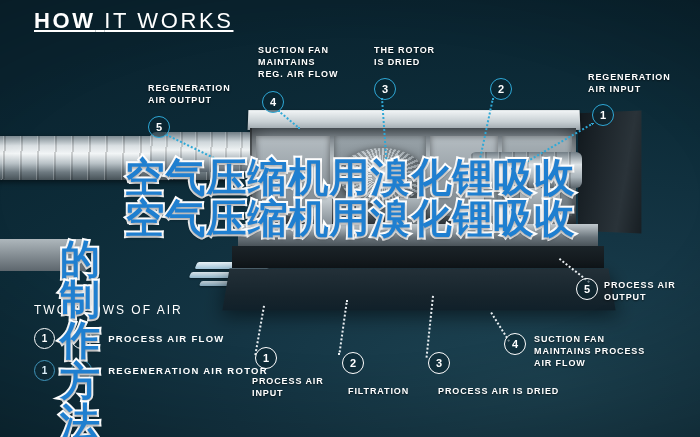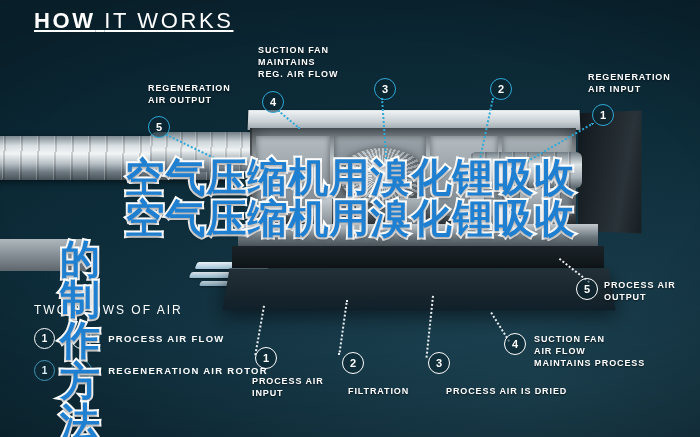--- a/index.html
+++ b/index.html
@@ -230,20 +230,24 @@
   <div class="clabel" style="left:258px;top:45px;">
     <div>SUCTION FAN</div>
     <div>MAINTAINS</div>
     <div>REG. AIR FLOW</div>
   </div>
   <div class="badge cy" style="left:262px;top:91px;">
     <span>4</span>
   </div>
   <div class="leader cy" style="left:279px;top:110px;width:28px;transform:rotate(40deg);"></div>
 
+  <div class="clabel" style="left:374px;top:45px;">
+    <div>THE ROTOR</div>
+    <div>IS DRIED</div>
+  </div>
   <div class="badge cy" style="left:374px;top:78px;">
     <span>3</span>
   </div>
   <div class="leader cy" style="left:383px;top:98px;width:72px;transform:rotate(86deg);"></div>
 
   <div class="badge cy" style="left:490px;top:78px;">
     <span>2</span>
   </div>
   <div class="leader cy" style="left:494px;top:98px;width:88px;transform:rotate(102deg);"></div>
 
@@ -270,41 +274,41 @@
     <span>2</span>
   </div>
   <div class="clabel" style="left:348px;top:386px;">
     <div>FILTRATION</div>
   </div>
 
   <div class="leader wh" style="left:434px;top:296px;width:62px;transform:rotate(96deg);"></div>
   <div class="badge wh" style="left:428px;top:352px;">
     <span>3</span>
   </div>
-  <div class="clabel" style="left:438px;top:386px;margin-left:8px;">
+  <div class="clabel" style="left:438px;top:386px;">
     <div>PROCESS AIR IS DRIED</div>
   </div>
 
   <div class="leader wh" style="left:560px;top:258px;width:38px;transform:rotate(38deg);"></div>
   <div class="badge wh" style="left:576px;top:278px;">
     <span>5</span>
   </div>
   <div class="clabel" style="left:604px;top:280px;">
     <div>PROCESS AIR</div>
     <div>OUTPUT</div>
   </div>
 
   <div class="leader wh" style="left:492px;top:312px;width:34px;transform:rotate(58deg);"></div>
   <div class="badge wh" style="left:504px;top:333px;">
     <span>4</span>
   </div>
   <div class="clabel" style="left:534px;top:334px;">
     <div>SUCTION FAN</div>
+    <div>MAINTAINS PROCESS</div>
     <div>AIR FLOW</div>
-    <div>MAINTAINS PROCESS</div>
   </div>
 
   <div class="legend">
     <div class="legend-title">TWO FLOWS OF AIR</div>
 
     <div class="legend-row">
       <div class="lb wh">
         <span>1</span>
       </div>
       <span class="dash">–</span>

